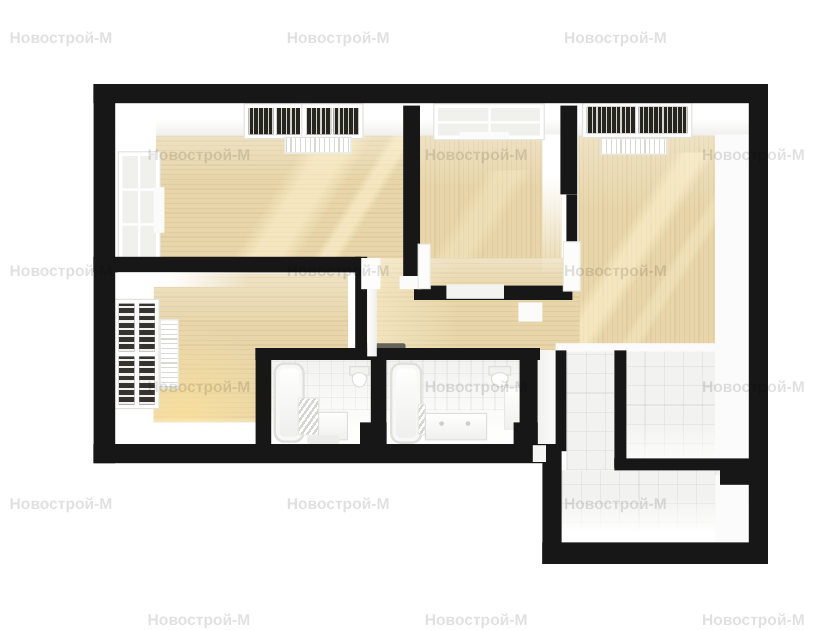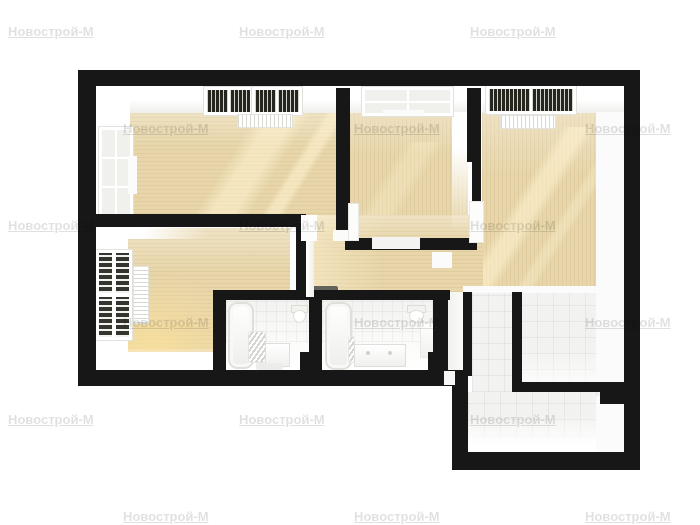--- a/index.html
+++ b/index.html
@@ -43,21 +43,21 @@
   .toilet .bowl{position:absolute;left:2px;top:5px;right:2px;bottom:0;background:#fff;border:1px solid #ddddd8;
        border-radius:50% 50% 50% 50%/40% 40% 60% 60%;}
   .ladder{position:absolute;border-radius:2px;
        background:repeating-linear-gradient(125deg,#ffffff 0 2px,#d6d6d1 2px 4px);box-shadow:0 0 0 1px #e6e6e1;}
   .box-white{position:absolute;background:linear-gradient(180deg,#ffffff,#f0f0ee);border:1px solid #dededa;}
   .streak{position:absolute;transform:skewX(-32deg);
        background:linear-gradient(90deg,rgba(255,243,208,0),var(--sun,rgba(255,243,208,.55)) 30%,var(--sun,rgba(255,243,208,.55)) 70%,rgba(255,243,208,0));}
   .detail{position:absolute;z-index:40;}
   .mat{position:absolute;z-index:22;background:var(--mat,#63635c);border-radius:2px;}
   #watermark-layer{position:absolute;inset:0;z-index:60;pointer-events:none;}
-  .wm{position:absolute;font:600 13px "Liberation Sans",sans-serif;color:var(--wmcolor,rgba(0,0,0,.12));white-space:nowrap;text-decoration:underline;}
+  .wm{position:absolute;font:600 13px "Liberation Sans",sans-serif;color:var(--wmcolor,rgba(0,0,0,.12));white-space:nowrap;}
 </style>
 </head>
 <body>
 
 <div id="stage">
 
   <div class="ceil" style="left:96px;top:83px;width:241px;height:30px;"></div>
   <div class="whiteface fade-d" style="left:96px;top:83px;width:34px;height:147px;"></div>
   <div class="wood wood-h" style="left:130px;top:112px;width:207px;height:106px;">
     <div class="streak" style="left:95px;top:-5px;width:55px;height:116px;"></div>

